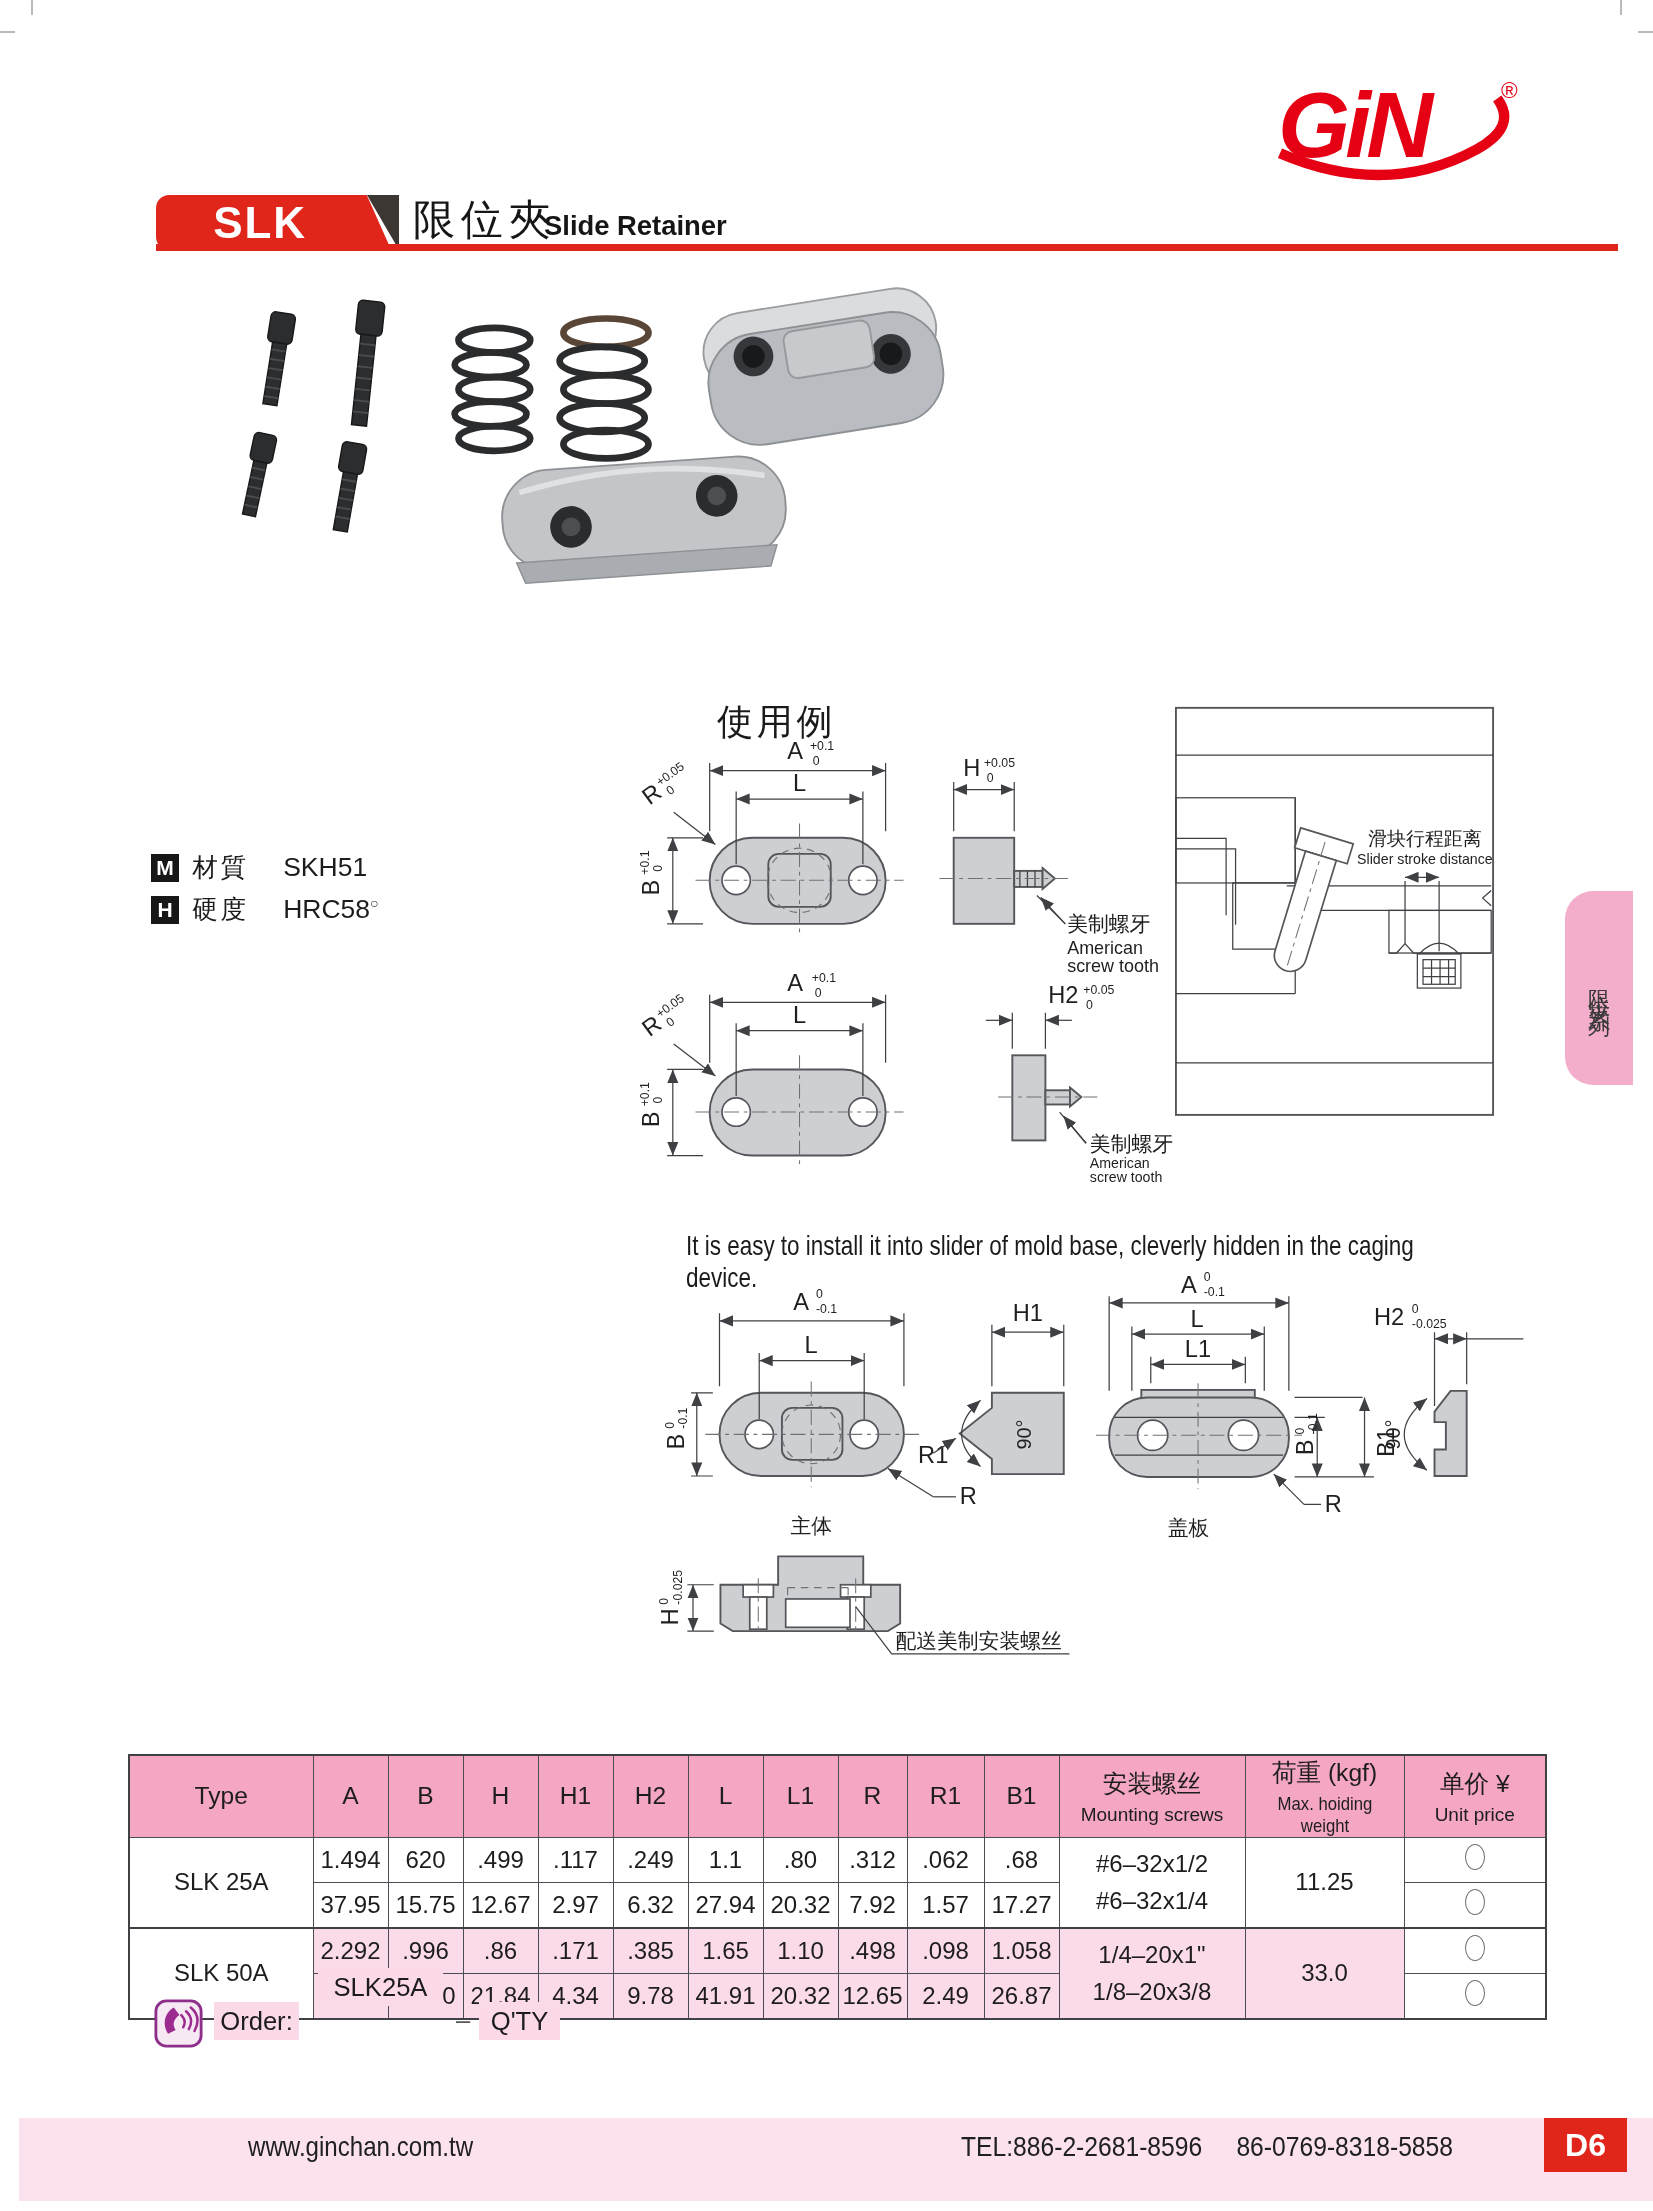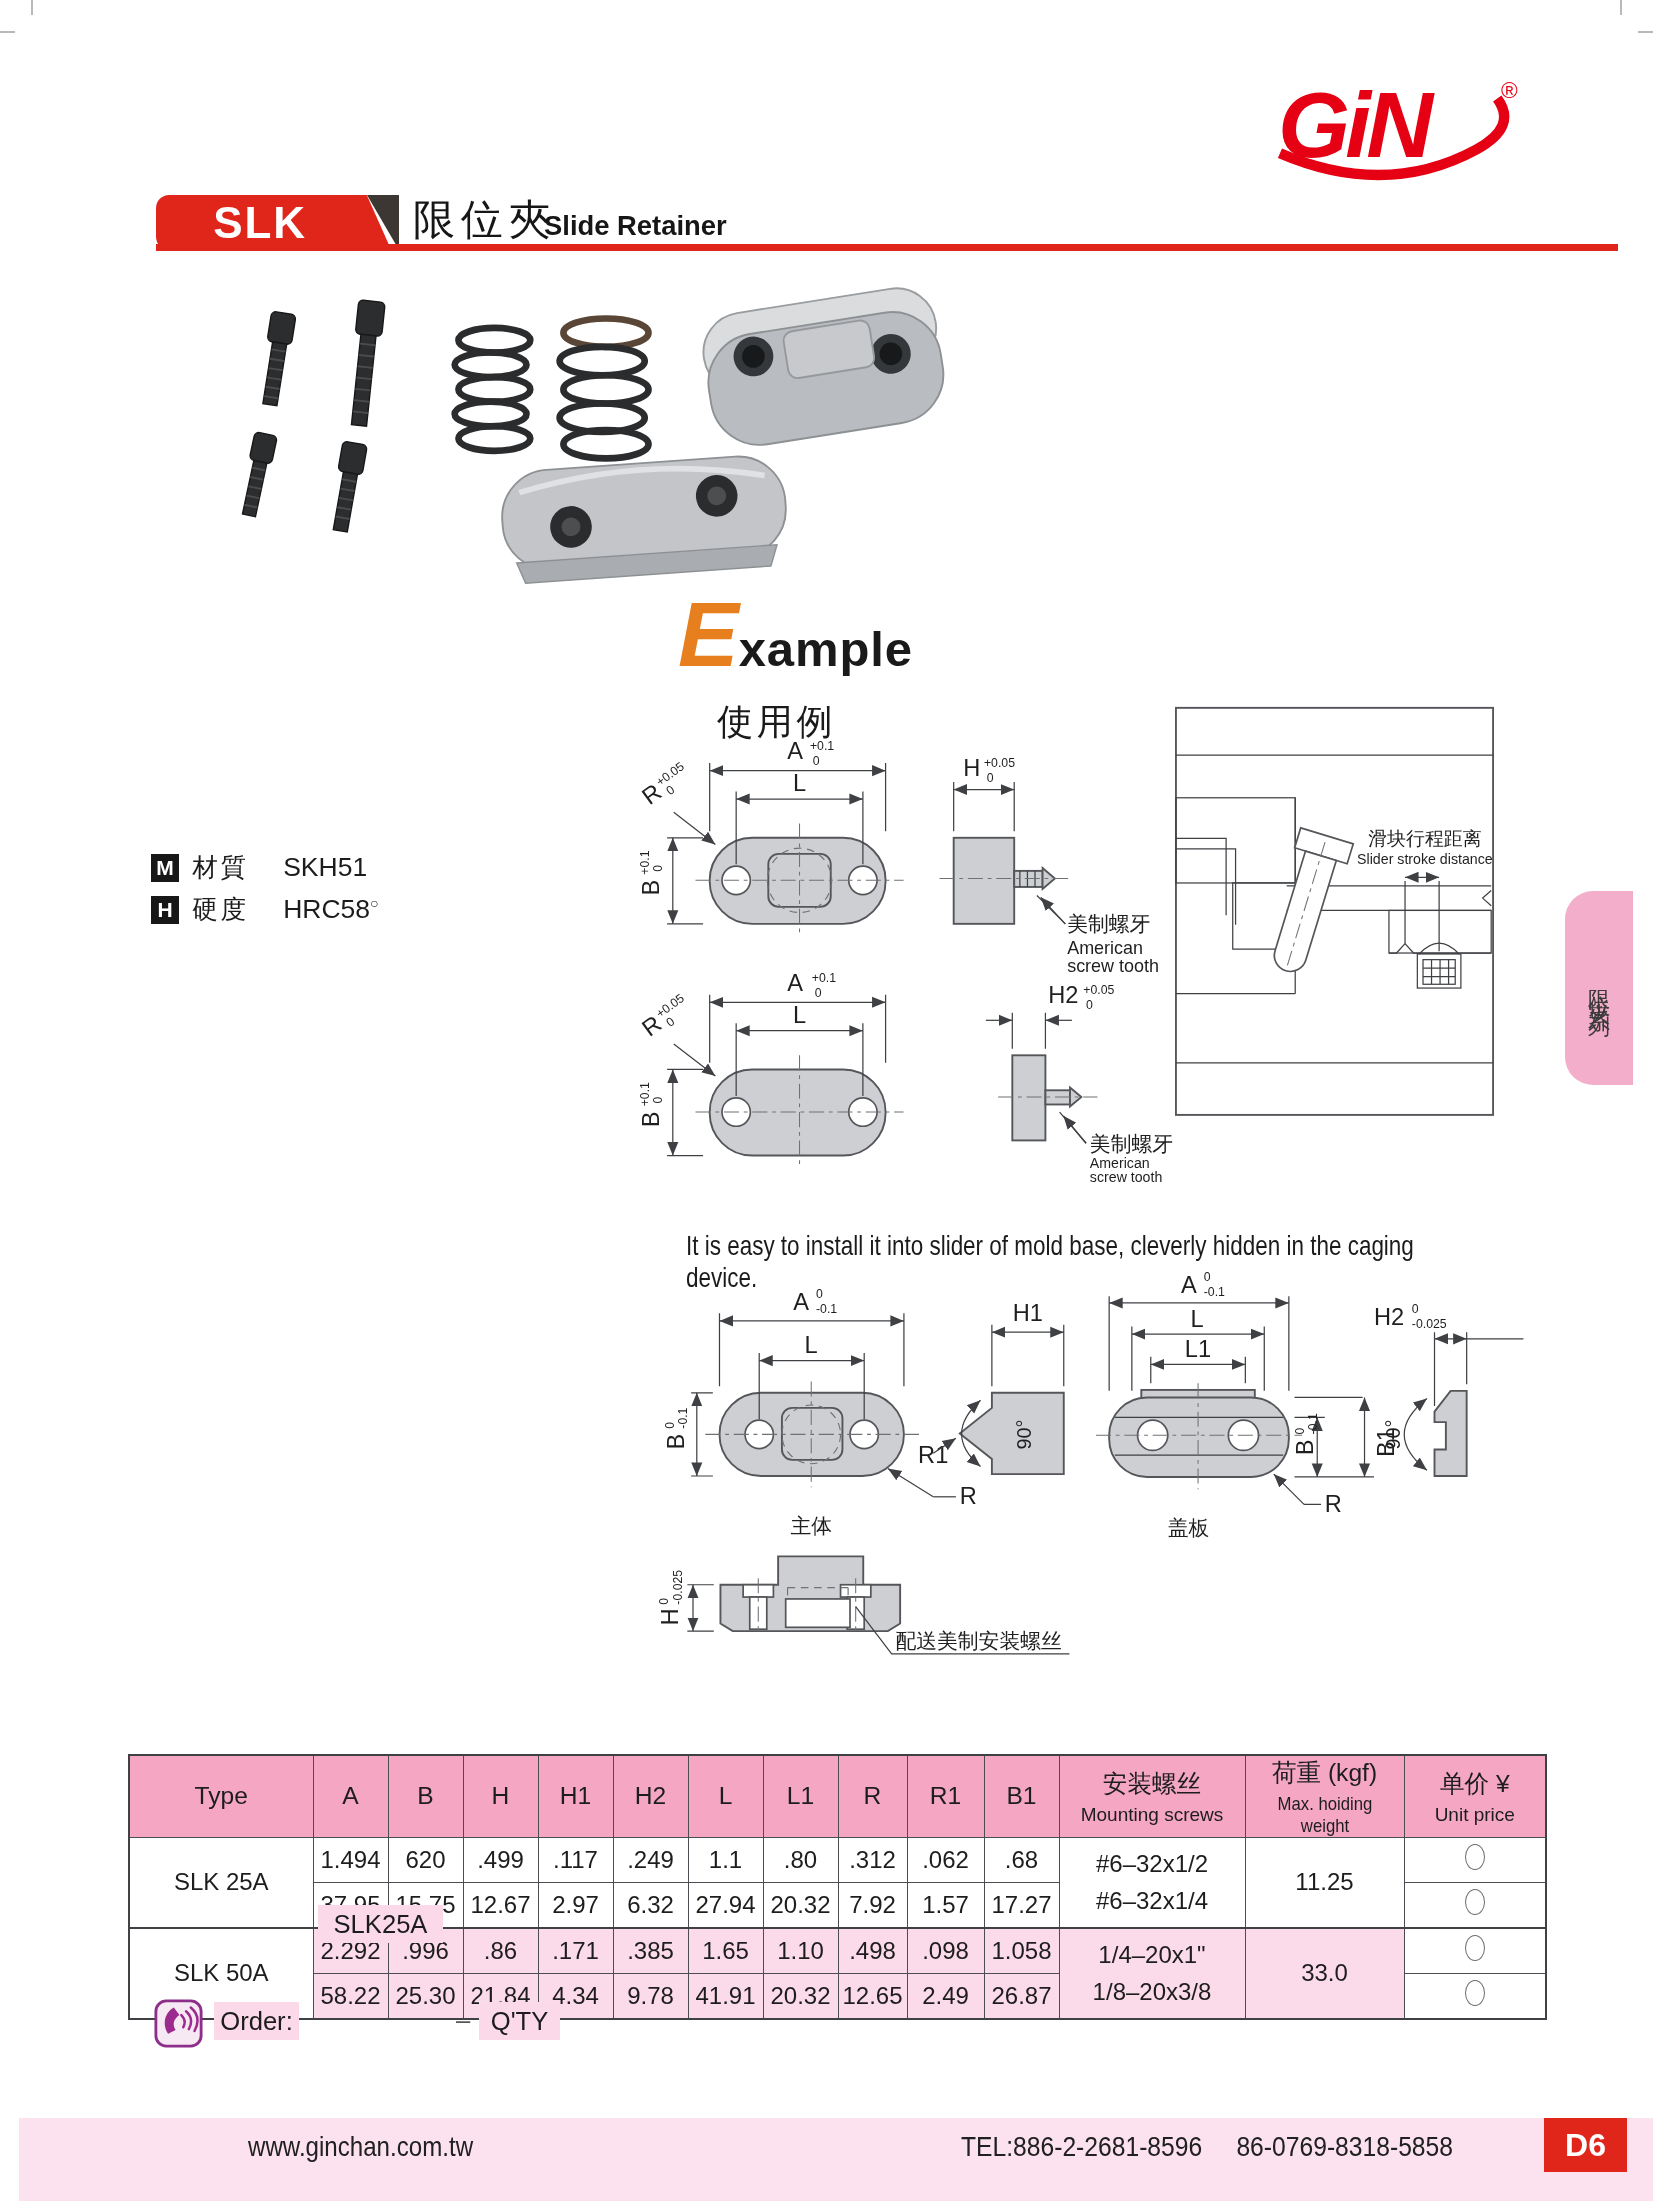--- a/index.html
+++ b/index.html
@@ -145,23 +145,20 @@
       <rect x="300" y="200" width="300" height="106" rx="50" fill="#c3c5c8" stroke="#8e9194" stroke-width="2"></rect>
       <path d="M312,296 h276 l-8,22 h-260 z" fill="#a9acb0" stroke="#8e9194" stroke-width="1.5"></path>
       <circle cx="372" cy="262" r="22" fill="#2a2c2e"></circle>
         <circle cx="372" cy="262" r="10" fill="#4c4e50"></circle>
       <circle cx="528" cy="240" r="22" fill="#2a2c2e"></circle>
         <circle cx="528" cy="240" r="10" fill="#4c4e50"></circle>
       <path d="M320,222 q130,-30 260,0" fill="none" stroke="#dfe1e3" stroke-width="6"></path>
     </g>
   </svg>
 
-  <div class="abs" style="left:678px;top:589px;">
-    <span class="ex-e">E</span><span class="ex-rest">xample</span>
-  </div>
   <div class="ex-zh">使用例</div>
 
   <div class="spec-row" style="top:850px;">
     <span class="badge">M</span>
     <span class="spec-label">材質</span>
     <span class="spec-value">SKH51</span>
   </div>
   <div class="spec-row" style="top:892px;">
     <span class="badge">H</span>
     <span class="spec-label">硬度</span>
@@ -533,21 +530,21 @@
       </tbody>
     </table>
   </div>
 
   <svg class="abs" style="left:154px;top:1999px;" width="49" height="49" viewBox="0 0 52 52">
     <rect x="2" y="2" width="48" height="48" rx="11" fill="#f7e9f3" stroke="#8e2e8b" stroke-width="3"></rect>
     <path d="M15,37 C8,26 12,14 21,9 L27,17 C21,21 19,27 23,33 Z" fill="#9c2b8f"></path>
     <path d="M29,17 q6,6 2,13 M34,13 q9,8 3,19 M39,9 q12,10 4,25" fill="none" stroke="#9c2b8f" stroke-width="2.6" stroke-linecap="round"></path>
   </svg>
   <div class="chip" style="left:214px;top:2002px;width:85px;">Order:</div>
-  <div class="chip" style="left:318px;top:1905px;width:125px;">SLK25A</div>
+  <div class="chip" style="left:318px;top:1968px;width:125px;">SLK25A</div>
   <div class="abs" style="left:456px;top:2006px;font-size:25.6px;color:#555;">–</div>
   <div class="chip" style="left:479px;top:2002px;width:81px;">Q'TY</div>
 
   <div class="footer-bar"></div>
   <div class="foot-web">www.ginchan.com.tw</div>
   <div class="foot-tel">
     <span>TEL:886-2-2681-8596</span>
       <span>86-0769-8318-5858</span>
   </div>
   <div class="d6">D6</div>

